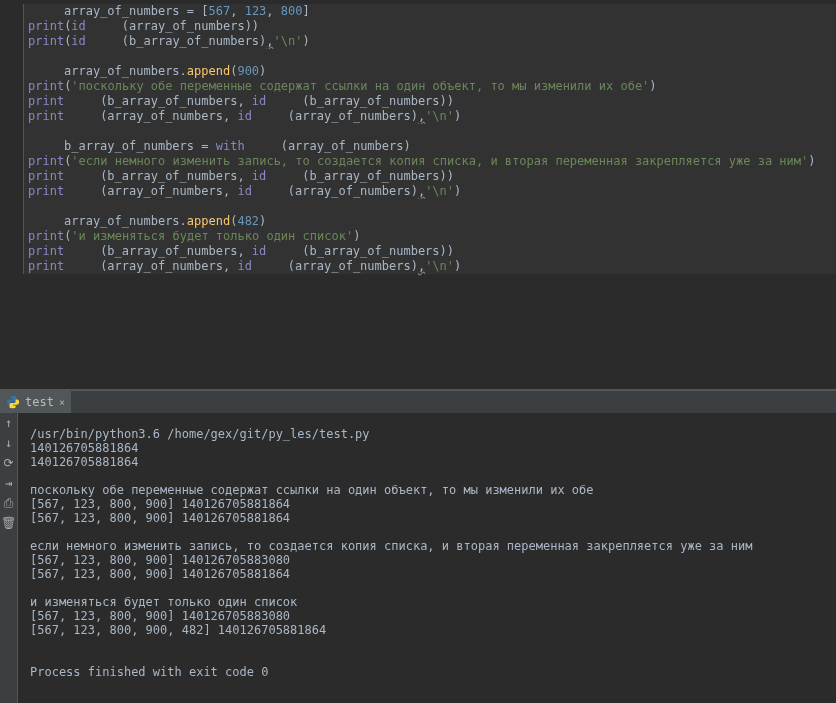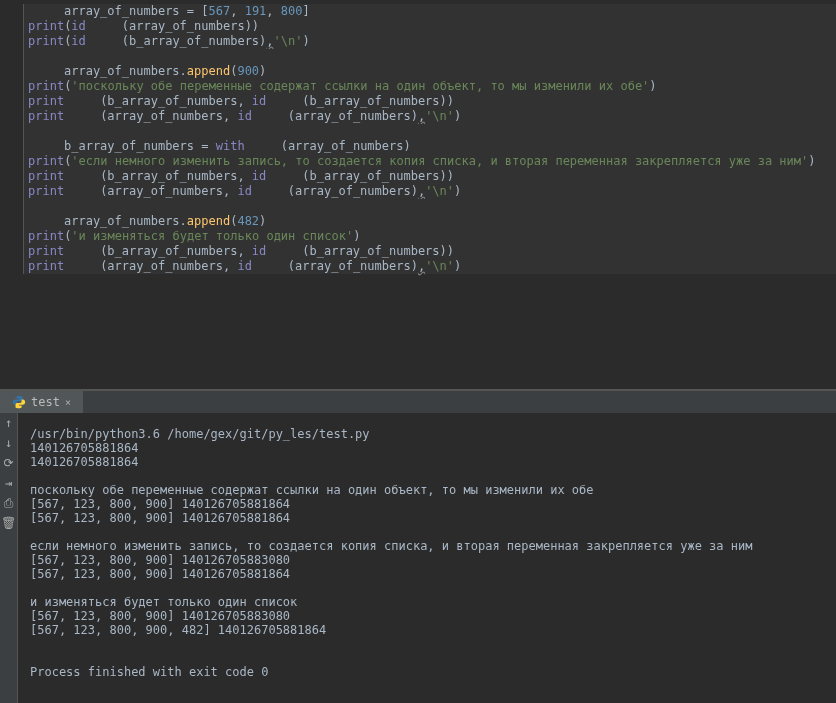--- a/index.html
+++ b/index.html
@@ -48,21 +48,21 @@
   background:#3c3f41;
   display:flex;
   align-items:center;
   height:23px;
   border-top:1px solid #555;
 }
 .tab {
   display:flex;
   align-items:center;
   gap:5px;
-  padding:0 12px;
+  padding:0 6px;
   height:100%;
   background:#515658;
   color:#bbb;
 }
 .py-icon {
   width:14px;height:14px;
 }
 .tab .close { color:#aaa; font-size:10px; }
 .console-wrap {
   flex:1;
@@ -91,21 +91,21 @@
   color:#a9b7c6;
   overflow:hidden;
 }
 </style>
 </head>
 <body>
 
 <div class="editor" id="editor">
     <div class="line">
       <div class="gutter"></div>
-      <div class="code hl-a"><span class="k-var">array_of_numbers </span><span class="punc">=</span><span class="punc"> [</span><span class="k-num">567</span><span class="punc">, </span><span class="k-num">191</span><span class="punc">, </span><span class="k-num">800</span><span class="punc">]</span></div>
+      <div class="code hl-a"><span class="k-var">array_of_numbers </span><span class="punc">=</span><span class="punc"> [</span><span class="k-num">567</span><span class="punc">, </span><span class="k-num">123</span><span class="punc">, </span><span class="k-num">800</span><span class="punc">]</span></div>
     </div>
     <div class="line">
       <div class="gutter"></div>
       <div class="code hl-a"><span class="k-builtin">print</span><span class="punc">(</span><span class="k-builtin">id</span><span class="k-var">(array_of_numbers))</span></div>
     </div>
     <div class="line">
       <div class="gutter"></div>
       <div class="code hl-a"><span class="k-builtin">print</span><span class="punc">(</span><span class="k-builtin">id</span><span class="k-var">(b_array_of_numbers)</span><span class="comma-mark">,</span><span class="k-str">'\n'</span><span class="punc">)</span></div>
     </div>
     <div class="line">

